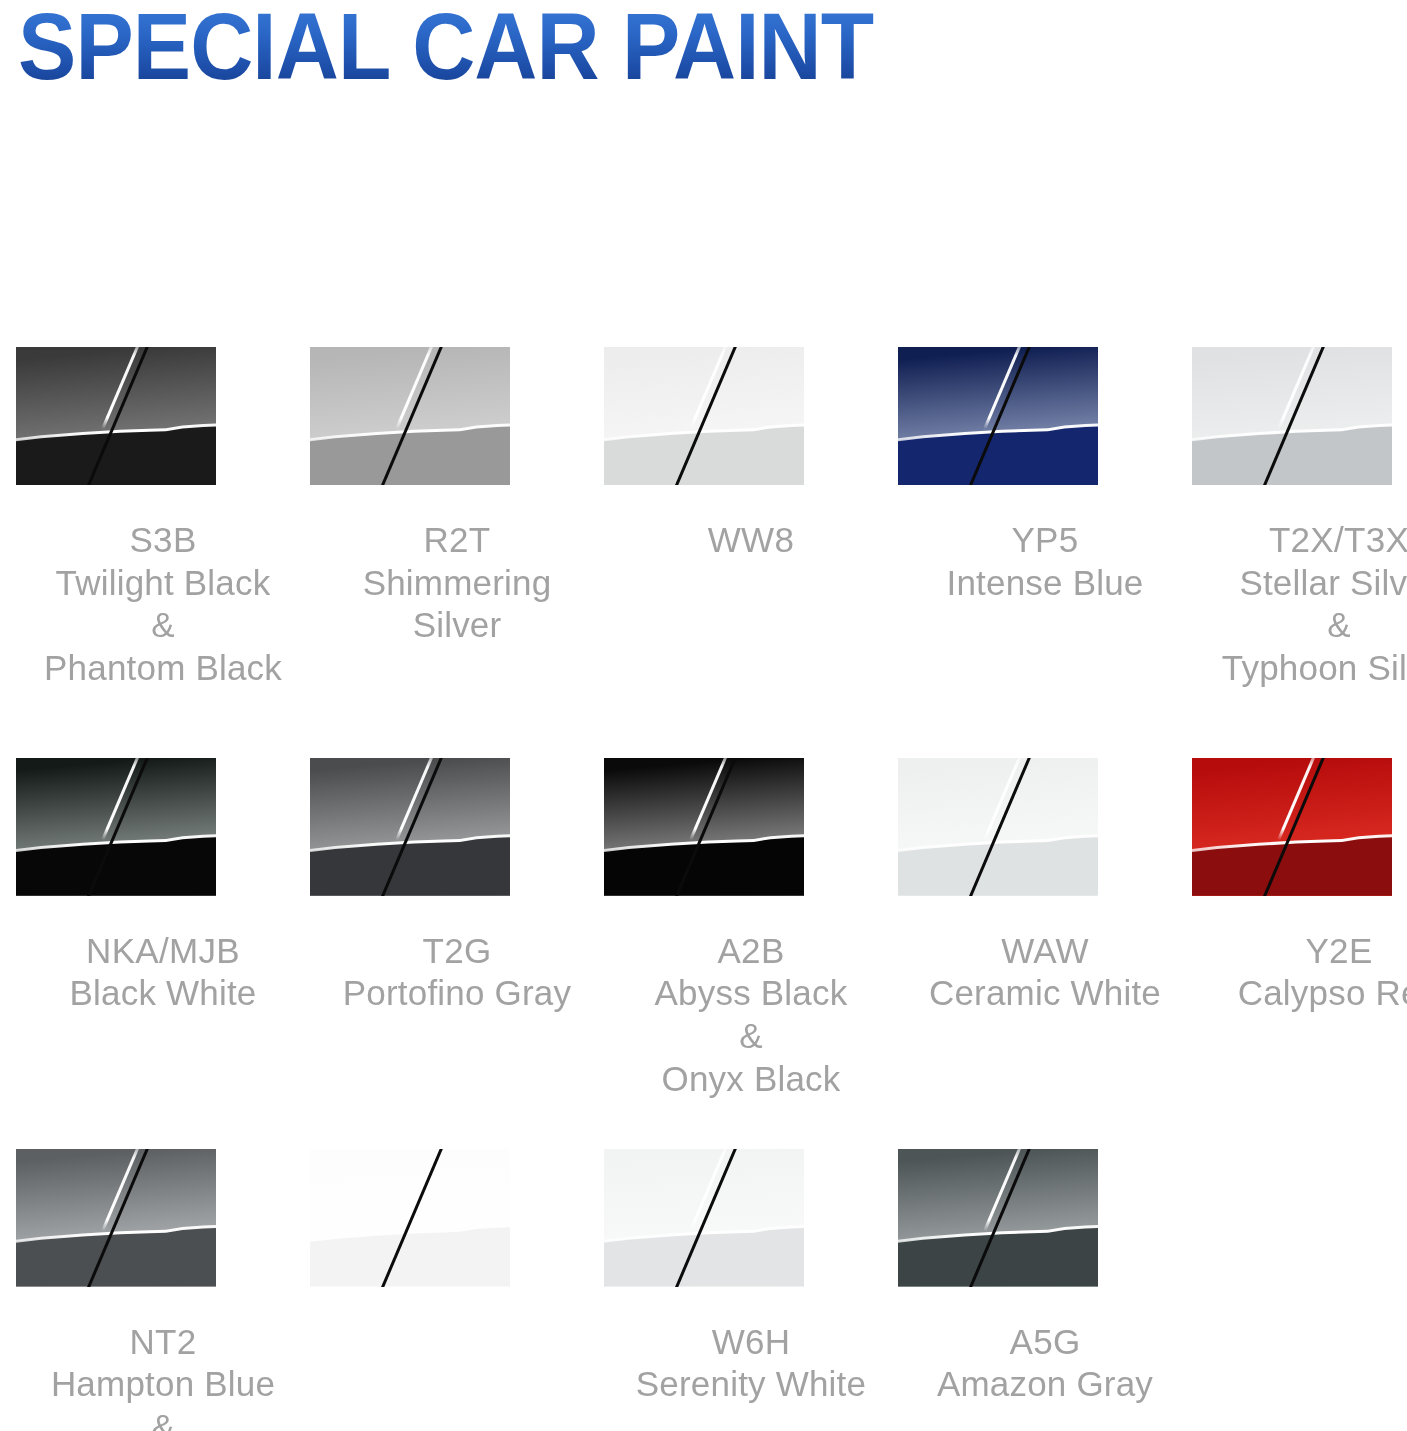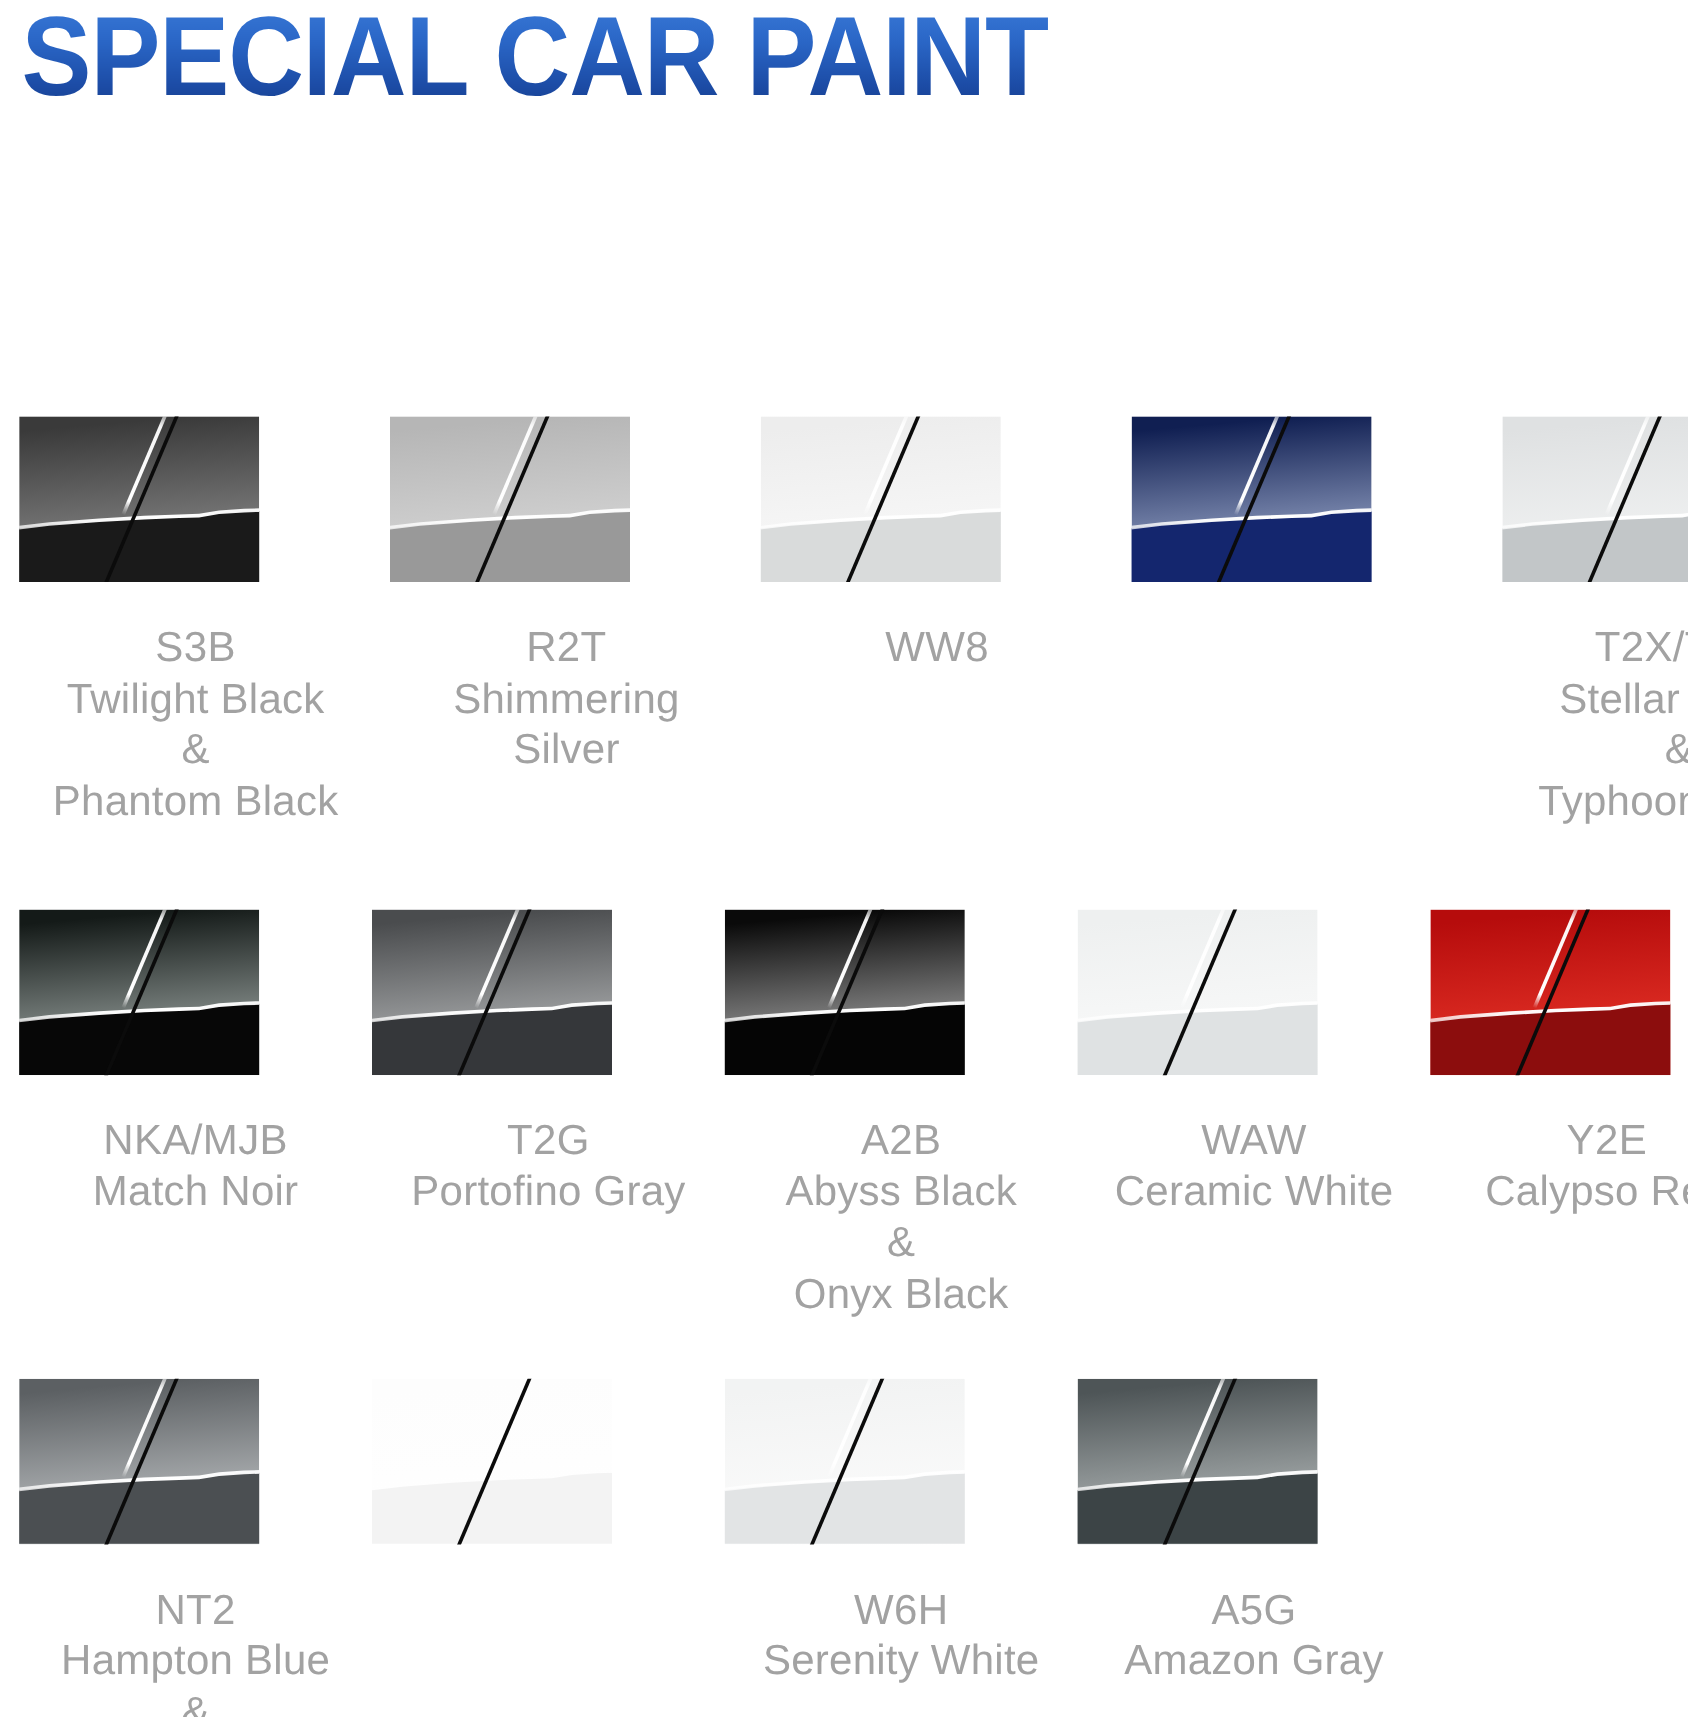--- a/index.html
+++ b/index.html
@@ -69,21 +69,21 @@
     left: 16px;
     top: 347px;
     width: 1375px;
   }
 
   .paint-row {
     display: flex;
     align-items: flex-start;
   }
 
-  .paint-row.row-1 { margin-bottom: 0px; gap: 15px; }
+  .paint-row.row-1 { margin-bottom: 0px; }
 
   .paint-cell {
     width: 294px;
     flex: 0 0 294px;
     display: flex;
     flex-direction: column;
     align-items: center;
   }
 
   
@@ -246,20 +246,24 @@
           </div>
         </div>
         <div class="paint-cell">
           <div class="swatch">
             <div class="upper" style="background: linear-gradient(175deg, rgb(16, 31, 82) 0%, rgb(16, 31, 82) 8%, rgb(185, 198, 228) 100%);"></div>
             <div class="lower" style="background: linear-gradient(100deg, rgb(20, 38, 110) 0%, rgb(20, 38, 110) 100%);"></div>
             <div class="crease"></div>
             <div class="gap-shine"></div>
             <div class="gap-dark"></div>
           </div>
+          <div class="caption">
+            <span class="code">YP5</span>
+            <span class="name">Intense Blue</span>
+          </div>
         </div>
         <div class="paint-cell">
           <div class="swatch">
             <div class="upper" style="background: linear-gradient(175deg, rgb(223, 225, 226) 0%, rgb(223, 225, 226) 8%, rgb(246, 247, 247) 100%);"></div>
             <div class="lower" style="background: linear-gradient(100deg, rgb(194, 198, 200) 0%, rgb(194, 198, 200) 100%);"></div>
             <div class="crease"></div>
             <div class="gap-shine"></div>
             <div class="gap-dark"></div>
           </div>
           <div class="caption">
@@ -274,21 +278,21 @@
         <div class="paint-cell">
           <div class="swatch">
             <div class="upper" style="background: linear-gradient(175deg, rgb(20, 26, 24) 0%, rgb(20, 26, 24) 8%, rgb(185, 194, 191) 100%);"></div>
             <div class="lower" style="background: linear-gradient(100deg, rgb(7, 7, 7) 0%, rgb(7, 7, 7) 100%);"></div>
             <div class="crease"></div>
             <div class="gap-shine"></div>
             <div class="gap-dark"></div>
           </div>
           <div class="caption">
             <span class="code">NKA/MJB</span>
-            <span class="name">Match Noir</span>
+            <span class="name">Black White</span>
           </div>
         </div>
         <div class="paint-cell">
           <div class="swatch">
             <div class="upper" style="background: linear-gradient(175deg, rgb(74, 76, 78) 0%, rgb(74, 76, 78) 8%, rgb(202, 204, 205) 100%);"></div>
             <div class="lower" style="background: linear-gradient(100deg, rgb(53, 55, 58) 0%, rgb(53, 55, 58) 100%);"></div>
             <div class="crease"></div>
             <div class="gap-shine"></div>
             <div class="gap-dark"></div>
           </div>

